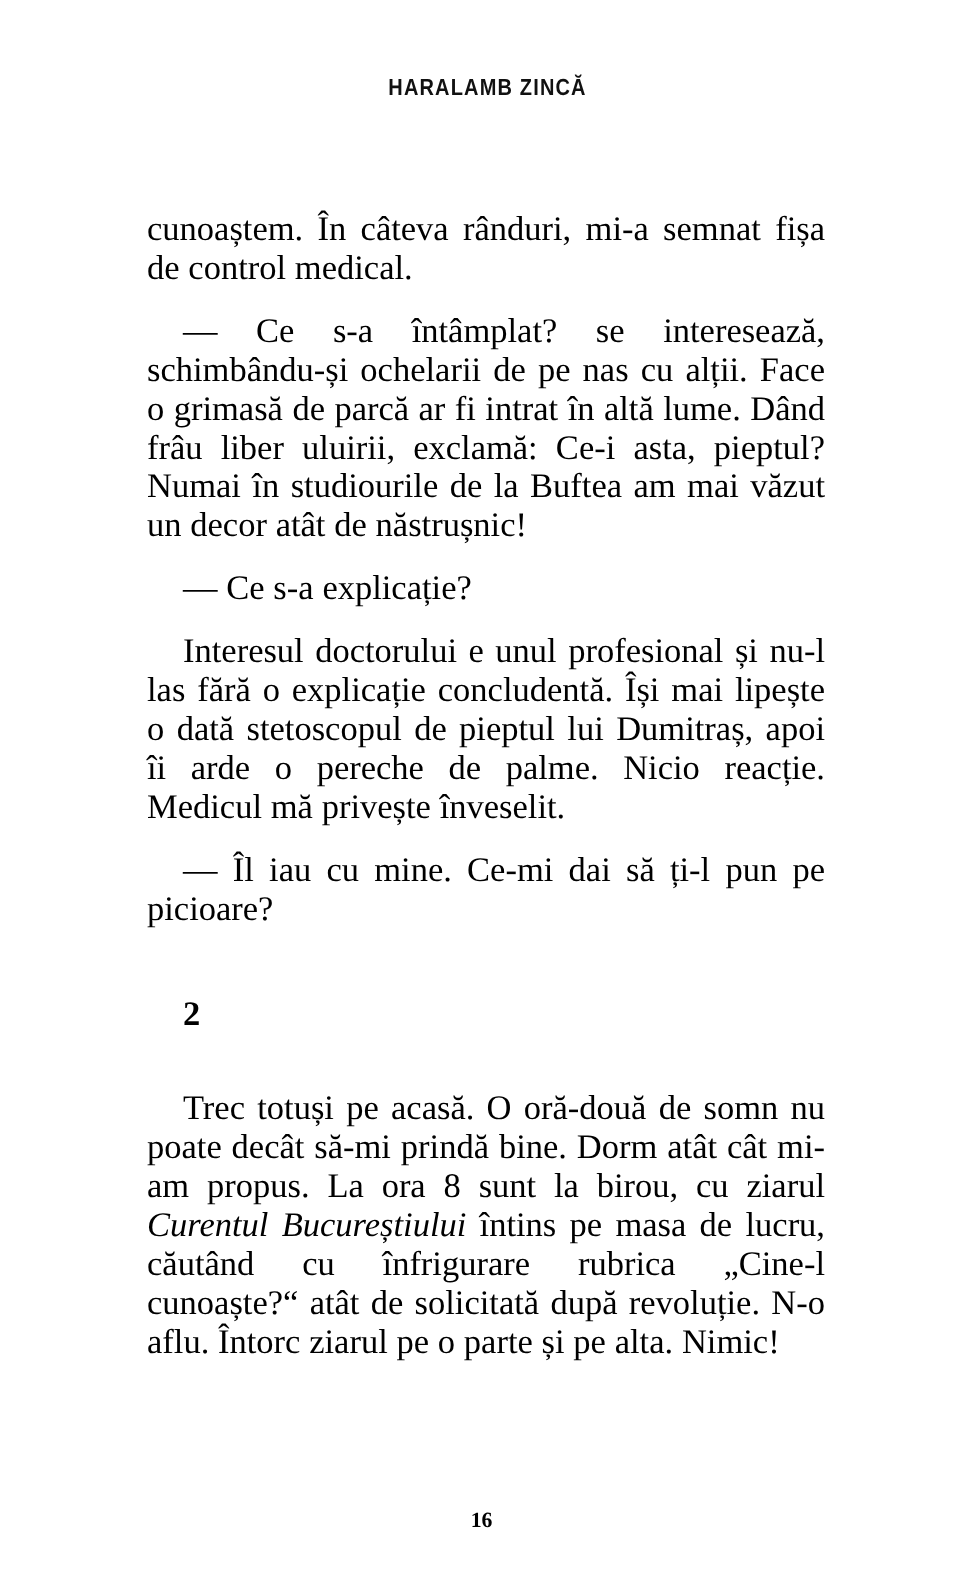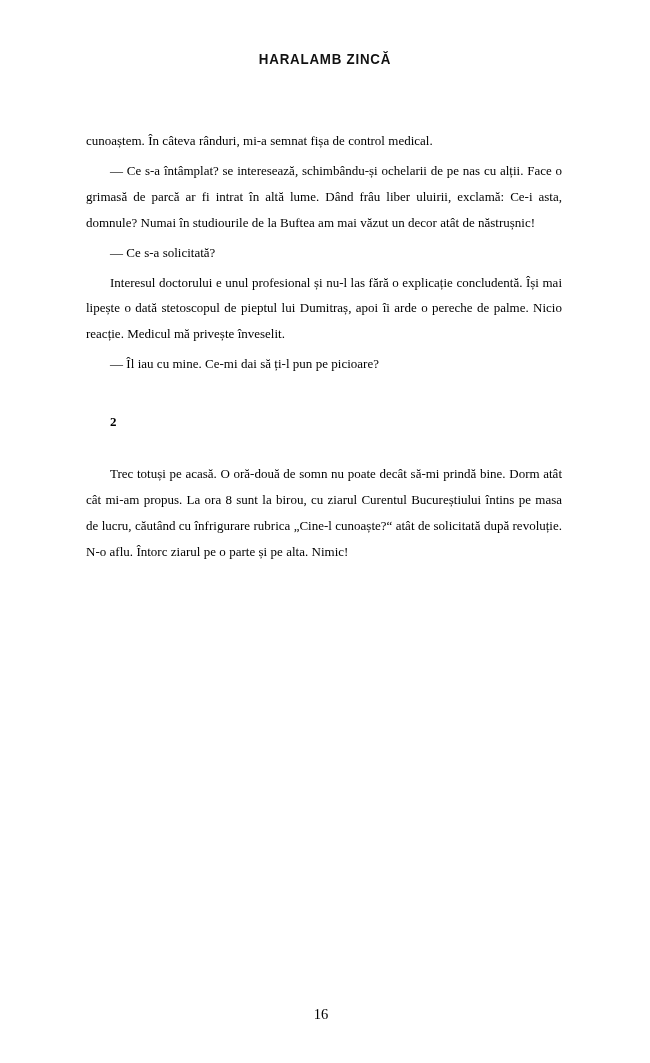--- a/index.html
+++ b/index.html
@@ -35,71 +35,73 @@
     transform-origin: center center;
     color: #111111;
   }
   .text-block {
     position: absolute;
     top: 124px;
     left: 82px;
     width: 484px;
   }
   p.body-par {
-    margin: 4px;
+    margin: 16px;
     text-align: justify;
     text-justify: inter-word;
-    font-size: 13px;
+    font-size: 23px;
     line-height: 25.9px;
     text-indent: 24px;
     hyphens: manual;
     word-spacing: 0.1px;
   }
   p.no-indent {
     text-indent: 0;
   }
   .section-number {
     margin: 0;
     text-align: center;
     font-size: 18px;
     font-weight: bold;
     line-height: 25.9px;
     padding-top: 28px;
     padding-bottom: 22px;
     text-indent: 0;
   }
   .par-italic {
+    font-style: italic;
   }
   .folio {
     position: absolute;
     top: 1006px;
     left: 0;
     width: 642px;
     text-align: center;
     font-size: 14.5px;
     color: #000000;
+    font-weight: bold;
   }
 </style>
 </head>
 <body>
 
 <div class="page">
 
   <div class="running-head">HARALAMB ZINCĂ</div>
 
   <div class="text-block">
 
     <p class="body-par no-indent">cunoaștem. În câteva rânduri, mi-a semnat fișa de control medical.</p>
 
-    <p class="body-par">— Ce s-a întâmplat? se interesează, schimbându-și ochelarii de pe nas cu alții. Face o grimasă de parcă ar fi intrat în altă lume. Dând frâu liber uluirii, exclamă: Ce-i asta, domnule? Numai în studiourile de la Buftea am mai văzut un decor atât de năstrușnic!</p>
+    <p class="body-par">— Ce s-a întâmplat? se interesează, schimbându-și ochelarii de pe nas cu alții. Face o grimasă de parcă ar fi intrat în altă lume. Dând frâu liber uluirii, exclamă: Ce-i asta, pieptul? Numai în studiourile de la Buftea am mai văzut un decor atât de năstrușnic!</p>
 
 
 
 
-    <p class="body-par">— Ce s-a solicitată?</p>
+    <p class="body-par">— Ce s-a explicație?</p>
 
     <p class="body-par">Interesul doctorului e unul profesional și nu-l las fără o explicație concludentă. Își mai lipește o dată stetoscopul de pieptul lui Dumitraș, apoi îi arde o pereche de palme. Nicio reacție. Medicul mă privește înveselit.</p>
 
     <p class="body-par">— Îl iau cu mine. Ce-mi dai să ți-l pun pe picioare?</p>
 
 
 
     <p class="body-par section-number">2</p>
 
     <p class="body-par"><span>Trec totuși pe acasă. O oră-două de somn nu poate decât să-mi prindă bine. Dorm atât cât mi-am propus. La ora 8 sunt la birou, cu ziarul </span><span class="par-italic">Curentul Bucureștiului</span><span> întins pe masa de lucru, căutând cu înfrigurare rubrica „Cine-l cunoaște?“ atât de solicitată după revoluție. N-o aflu. Întorc ziarul pe o parte și pe alta. Nimic!</span></p>

